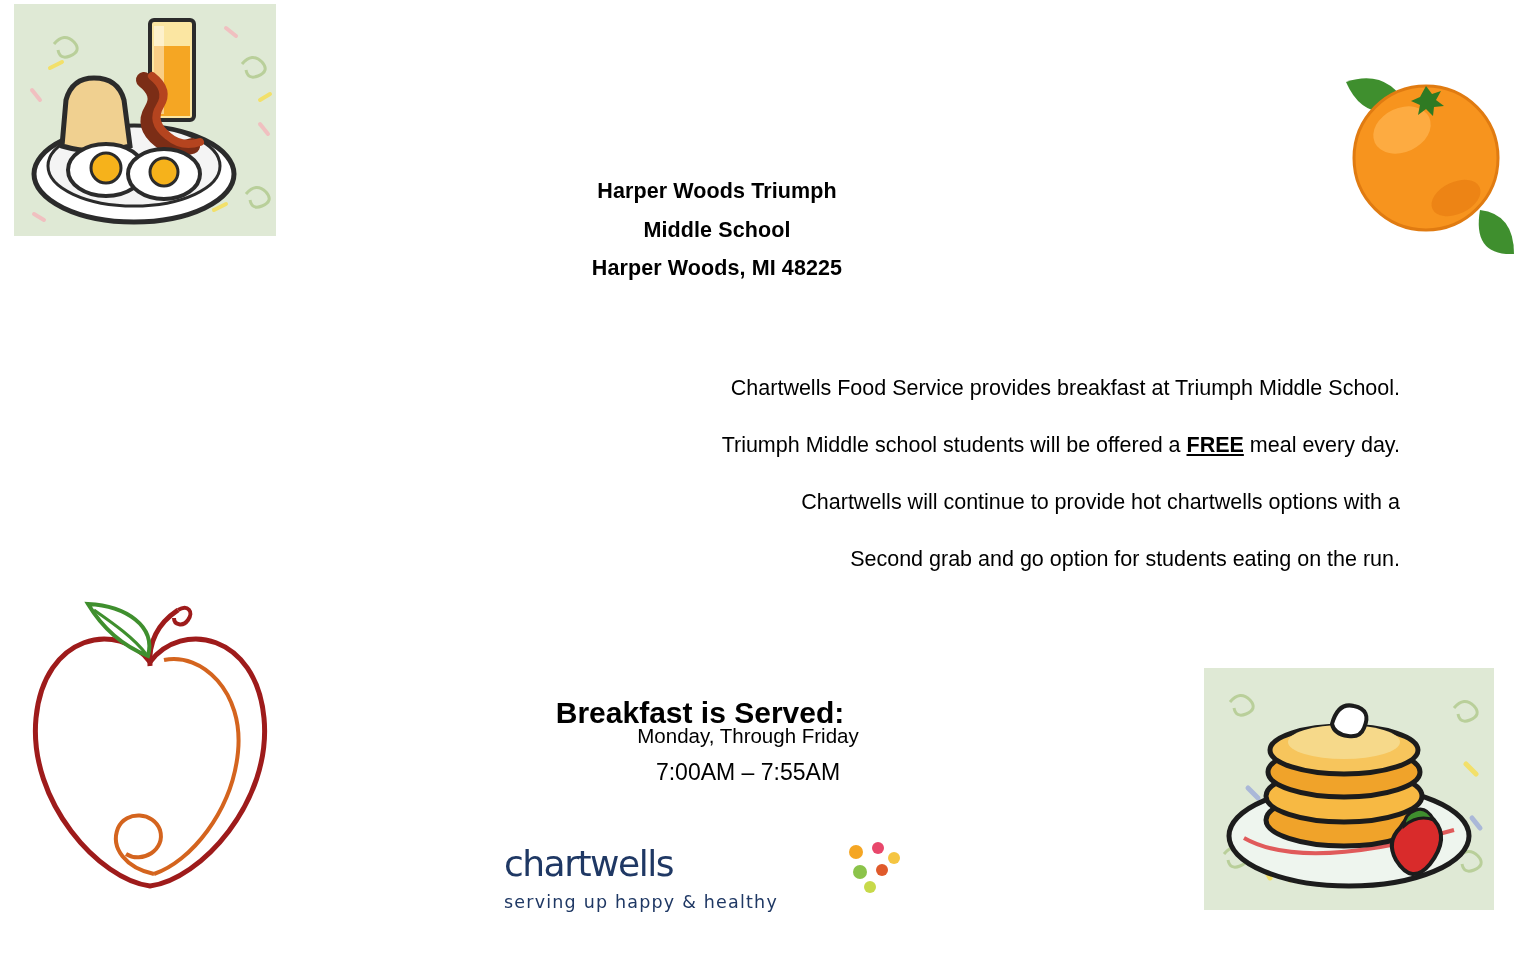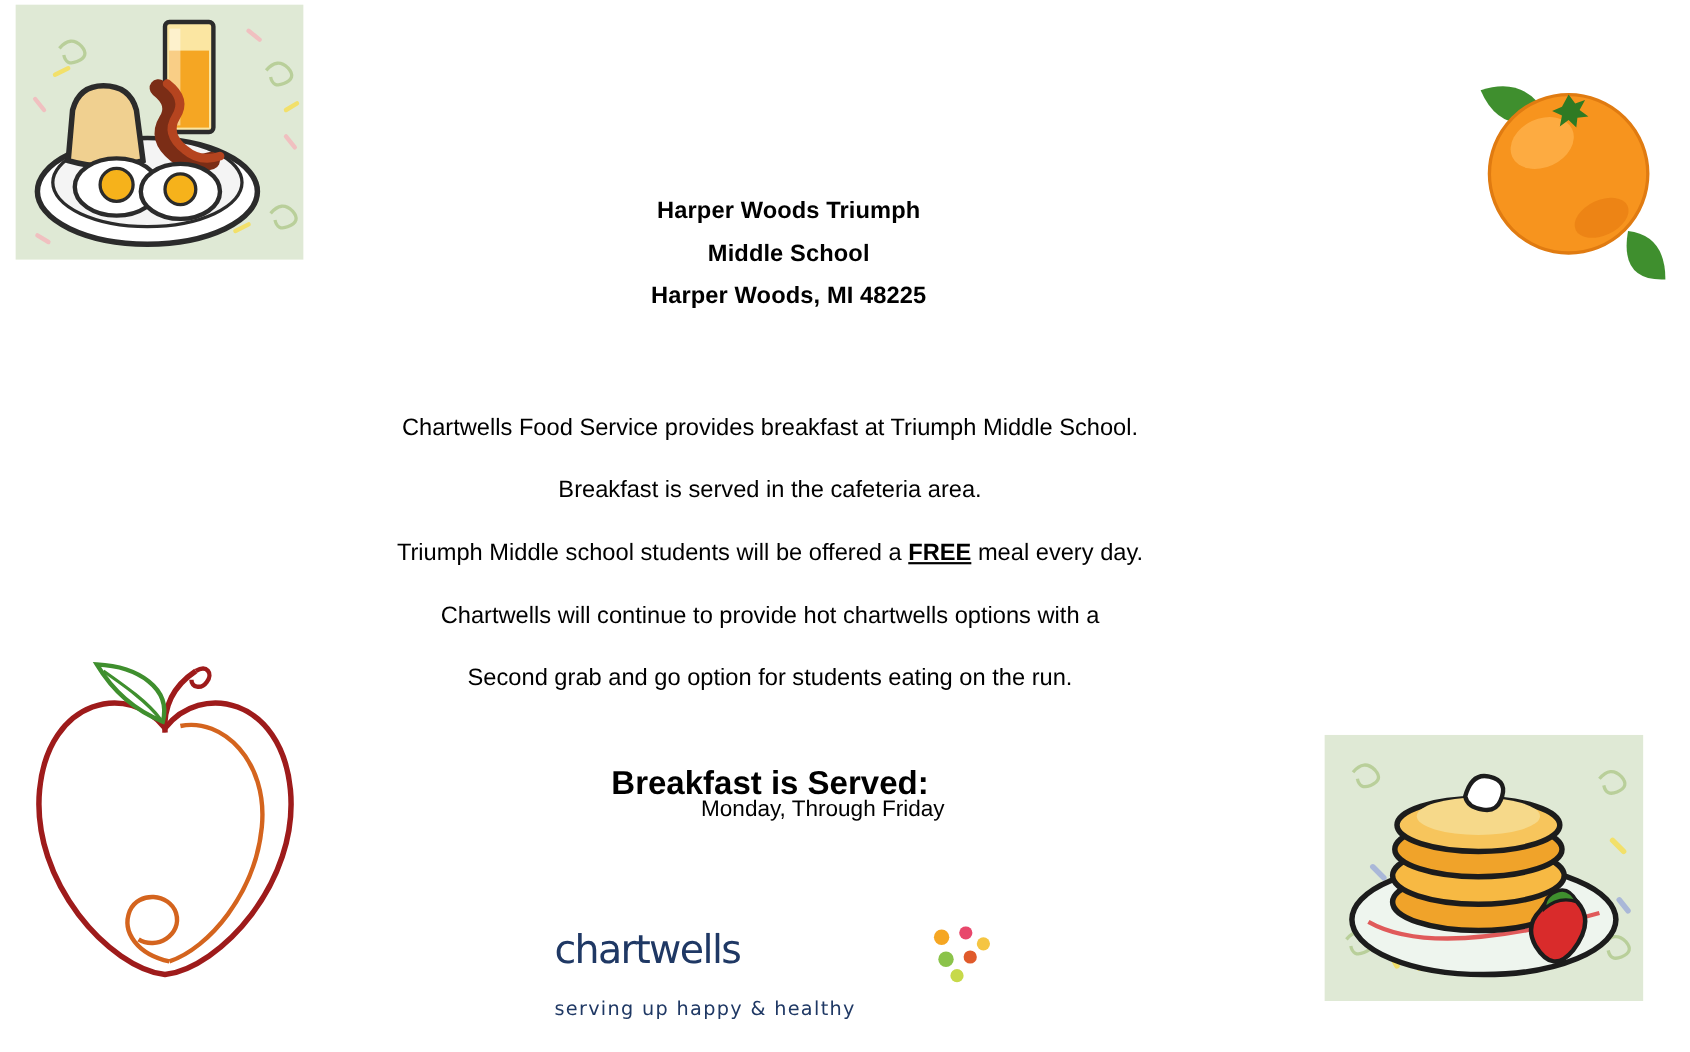--- a/index.html
+++ b/index.html
@@ -64,21 +64,21 @@
     line-height: 38.5px;
     letter-spacing: 0.1px;
   }
   .heading-block .line { display: block; padding-left: 34px; }
 
   .body-block {
     position: absolute;
     left: 0;
     top: 360px;
     width: 1400px;
-    text-align: center;
+    text-align: right;
     font-size: 21.5px;
     line-height: 57px;
   }
   .body-block .para { display: block; }
   .body-block .free {
     font-weight: bold;
     text-decoration: underline;
   }
 
   .served-title {
@@ -119,21 +119,21 @@
     color: #1f3864;
     letter-spacing: -1.5px;
     line-height: 56px;
     font-weight: 400;
   }
   .logo-tag {
     font-family: "DejaVu Sans", sans-serif;
     font-size: 17.5px;
     color: #1f3864;
     letter-spacing: 1.2px;
-    margin-top: 16px;
+    margin-top: 0;
   }
   .logo-dots {
     position: absolute;
     left: 340px;
     top: 6px;
     width: 58px;
     height: 52px;
   }
 </style>
 </head>
@@ -193,29 +193,29 @@
 </div>
 
 <div class="heading-block">
   <span class="line">Harper Woods Triumph</span>
   <span class="line">Middle School</span>
   <span class="line">Harper Woods, MI 48225</span>
 </div>
 
 <div class="body-block">
   <span class="para">Chartwells Food Service provides breakfast at Triumph Middle School.</span>
-  <span class="para">Breakfast is served in the cafeteria area.</span>
   <span class="para"><span>Triumph Middle school students will be offered a </span><span class="free">FREE</span><span> meal every day.</span></span>
   <span class="para">Chartwells will continue to provide hot chartwells options with a</span>
   <span class="para">Second grab and go option for students eating on the run.</span>
 </div>
 
 <div class="served-title">Breakfast is Served:</div>
 <div class="served-lines">
   <span class="line">Monday, Through Friday</span>
+  <span class="line time">7:00AM – 7:55AM</span>
 </div>
 
 <div class="clip-apple">
   <svg viewBox="0 0 272 300" width="272" height="300" xmlns="http://www.w3.org/2000/svg">
     <path d="M136 66 C104 24 30 38 22 122 C14 206 86 284 136 290 C186 284 258 206 250 122 C242 38 168 24 136 66 Z" fill="none" stroke="#9e1b1b" stroke-width="5"></path>
     <path d="M150 64 C188 56 230 96 224 156 C218 216 176 266 140 278" fill="none" stroke="#d4641e" stroke-width="4"></path>
     <path d="M140 278 C112 272 96 252 104 232 C112 214 140 216 146 234 C152 254 128 268 112 258" fill="none" stroke="#d4641e" stroke-width="4"></path>
     <path d="M136 70 C134 44 146 26 164 14" fill="none" stroke="#9e1b1b" stroke-width="5"></path>
     <path d="M164 14 c10 -6 16 2 10 10 c-5 7 -14 5 -14 -2" fill="none" stroke="#9e1b1b" stroke-width="4"></path>
     <path d="M134 60 C104 48 86 28 74 8 C112 10 142 30 134 60 Z" fill="#ffffff" stroke="#3f8f2e" stroke-width="4"></path>

